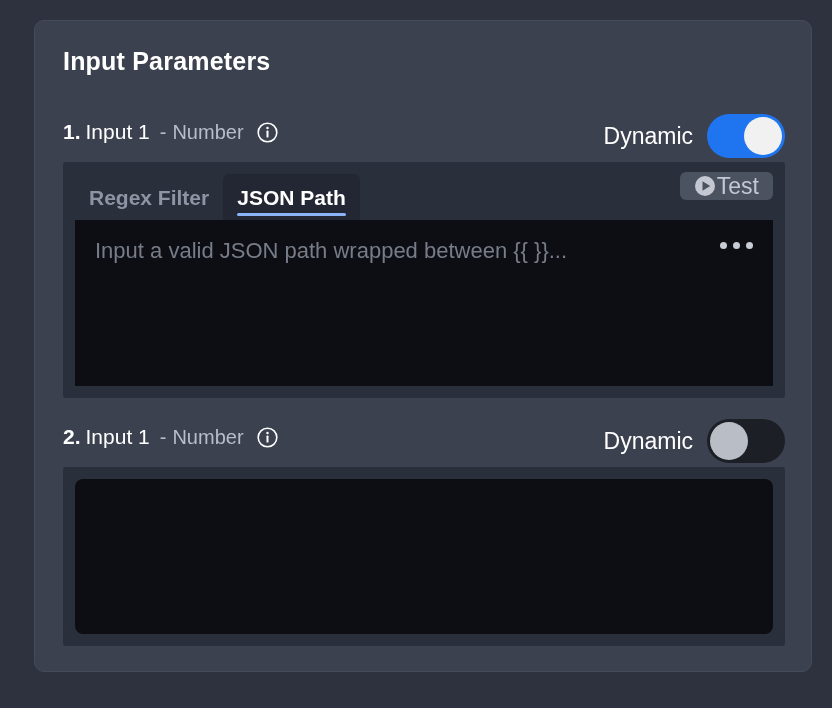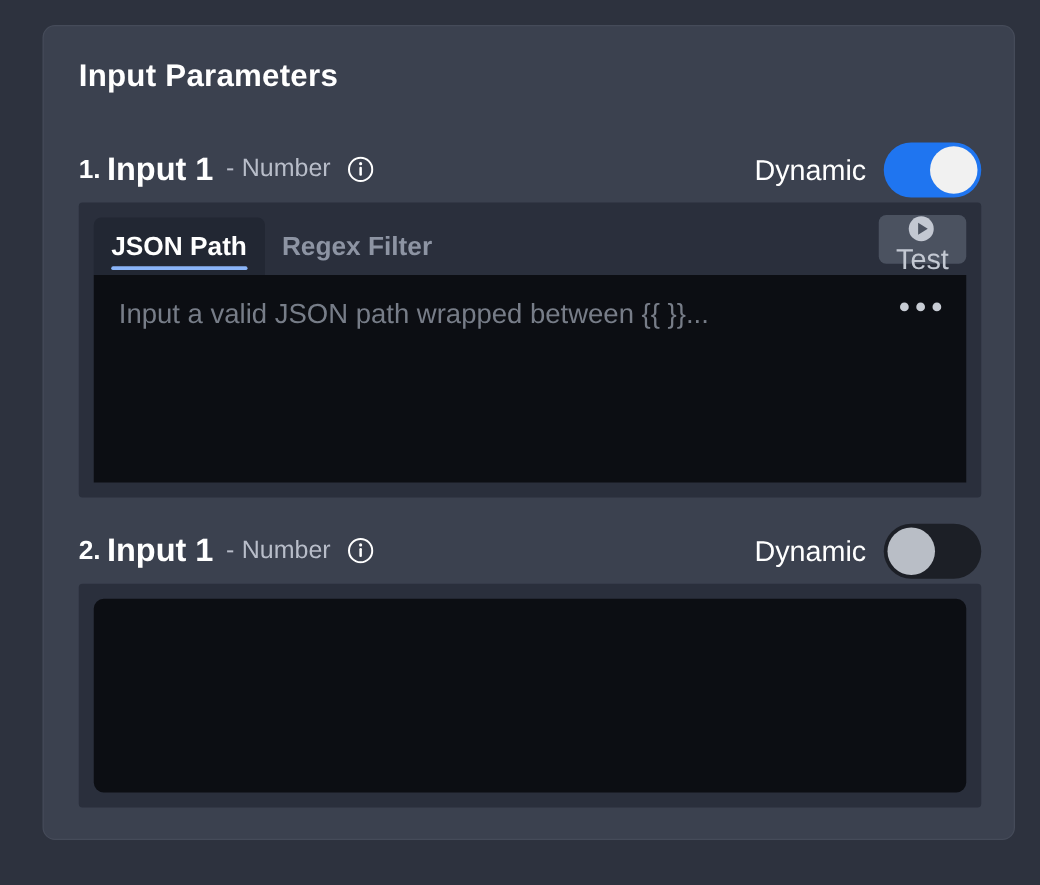--- a/index.html
+++ b/index.html
@@ -59,22 +59,22 @@
     display: flex;
     align-items: center;
     white-space: nowrap;
   }
   .param-index {
     font-size: 21px;
     font-weight: bold;
     color: #ffffff;
   }
   .param-name {
-    font-size: 26px;
-    font-weight: bold;
+    font-size: 21px;
+    font-weight: normal;
     color: #ffffff;
     margin-left: 5px;
   }
   .param-type-dash {
     font-size: 20px;
     color: #b8bdc9;
     margin-left: 10px;
   }
   .param-type {
     font-size: 20px;
@@ -166,26 +166,25 @@
     color: #8d94a3;
     background: transparent;
   }
   .test-btn {
     position: absolute;
     right: 12px;
     top: 10px;
     background: #4b5260;
     border: none;
     border-radius: 6px;
-    height: 39px;
+    height: 28px;
     padding: 0 14px;
     display: flex;
     align-items: center;
     cursor: pointer;
-    flex-direction: column;
   }
   .test-btn .play-icon {
     width: 22px;
     height: 22px;
     margin-right: 1px;
   }
   .test-btn .test-label {
     font-size: 23px;
     color: #c3c8d2;
   }
@@ -252,25 +251,25 @@
       <div class="dynamic-wrap">
         <span class="dynamic-label">Dynamic</span>
         <span class="toggle on">
           <span class="knob"></span>
         </span>
       </div>
     </div>
 
     <div class="editor-block with-tabs">
       <div class="tabbar">
+        <div class="tab inactive">
+          <span>Regex Filter</span>
+        </div>
         <div class="tab active">
           <span>JSON Path</span>
-        </div>
-        <div class="tab inactive">
-          <span>Regex Filter</span>
         </div>
         <div class="test-btn">
           <span class="play-icon">
             <svg width="22" height="22" viewBox="0 0 22 22">
               <circle cx="11" cy="11" r="10" fill="#c3c8d2"></circle>
               <polygon points="8.5,6.2 16.2,11 8.5,15.8" fill="#4b5260"></polygon>
             </svg>
           </span>
           <span class="test-label">Test</span>
         </div>

